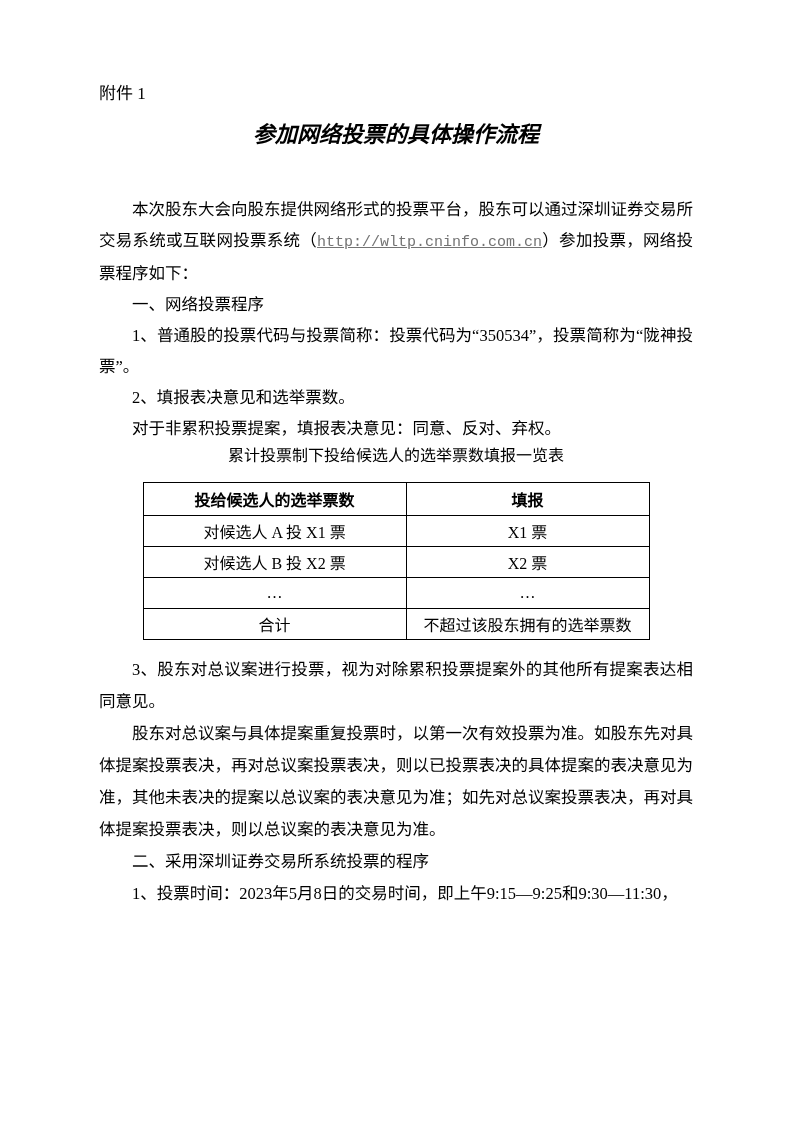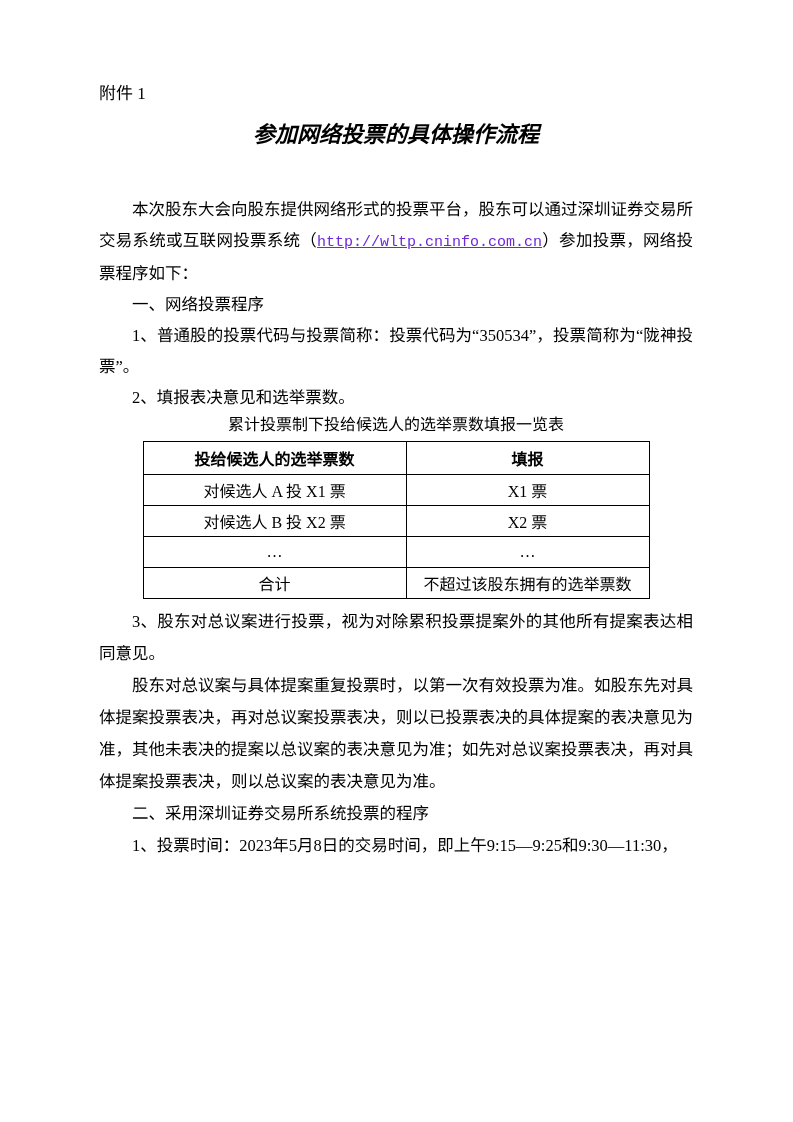--- a/index.html
+++ b/index.html
@@ -26,38 +26,38 @@
 
   .body-block { margin-top:44px; font-size:16.5px; line-height:31px; text-align:justify; }
   .body-block-2 { margin-top:7px; font-size:16.5px; line-height:32px; text-align:justify; }
 
   p { margin:0; padding:0; text-indent:2em; }
   .section-heading { font-weight:normal; }
 
   .url-link {
     font-family:"Liberation Mono","DejaVu Sans Mono",monospace;
     font-size:15px;
-    color:#6d28d9;
+    color:#737373;
     text-decoration:underline;
     cursor:pointer;
   }
 
   .table-caption {
     text-indent:0;
     text-align:center;
     font-size:16px;
     line-height:24px;
     margin-top:0;
   }
 
   table.vote-table {
     border-collapse:collapse;
     table-layout:fixed;
     width:507px;
-    margin:4px auto;
+    margin:14px auto;
   }
   .vote-table th, .vote-table td {
     border:1.5px solid #000000;
     text-align:center;
     vertical-align:middle;
     font-size:16px;
     padding:0;
   }
   .vote-table th { font-weight:bold; height:32px; }
   .vote-table td { font-weight:normal; height:30px; }
@@ -74,20 +74,21 @@
 
     <div class="body-block">
       <p><span>本次股东大会向股东提供网络形式的投票平台，股东可以通过深圳证券交易所交易系统或互联网投票系统（</span><a class="url-link">http://wltp.cninfo.com.cn</a><span>）参加投票，网络投票程序如下：</span></p>
 
       <p class="section-heading">一、网络投票程序</p>
 
       <p>1、普通股的投票代码与投票简称：投票代码为“350534”，投票简称为“陇神投票”。</p>
 
       <p>2、填报表决意见和选举票数。</p>
 
+      <p>对于非累积投票提案，填报表决意见：同意、反对、弃权。</p>
 
     </div>
 
     <p class="table-caption">累计投票制下投给候选人的选举票数填报一览表</p>
 
     <table class="vote-table">
       <colgroup>
         <col style="width:52%">
         <col style="width:48%">
       </colgroup>

